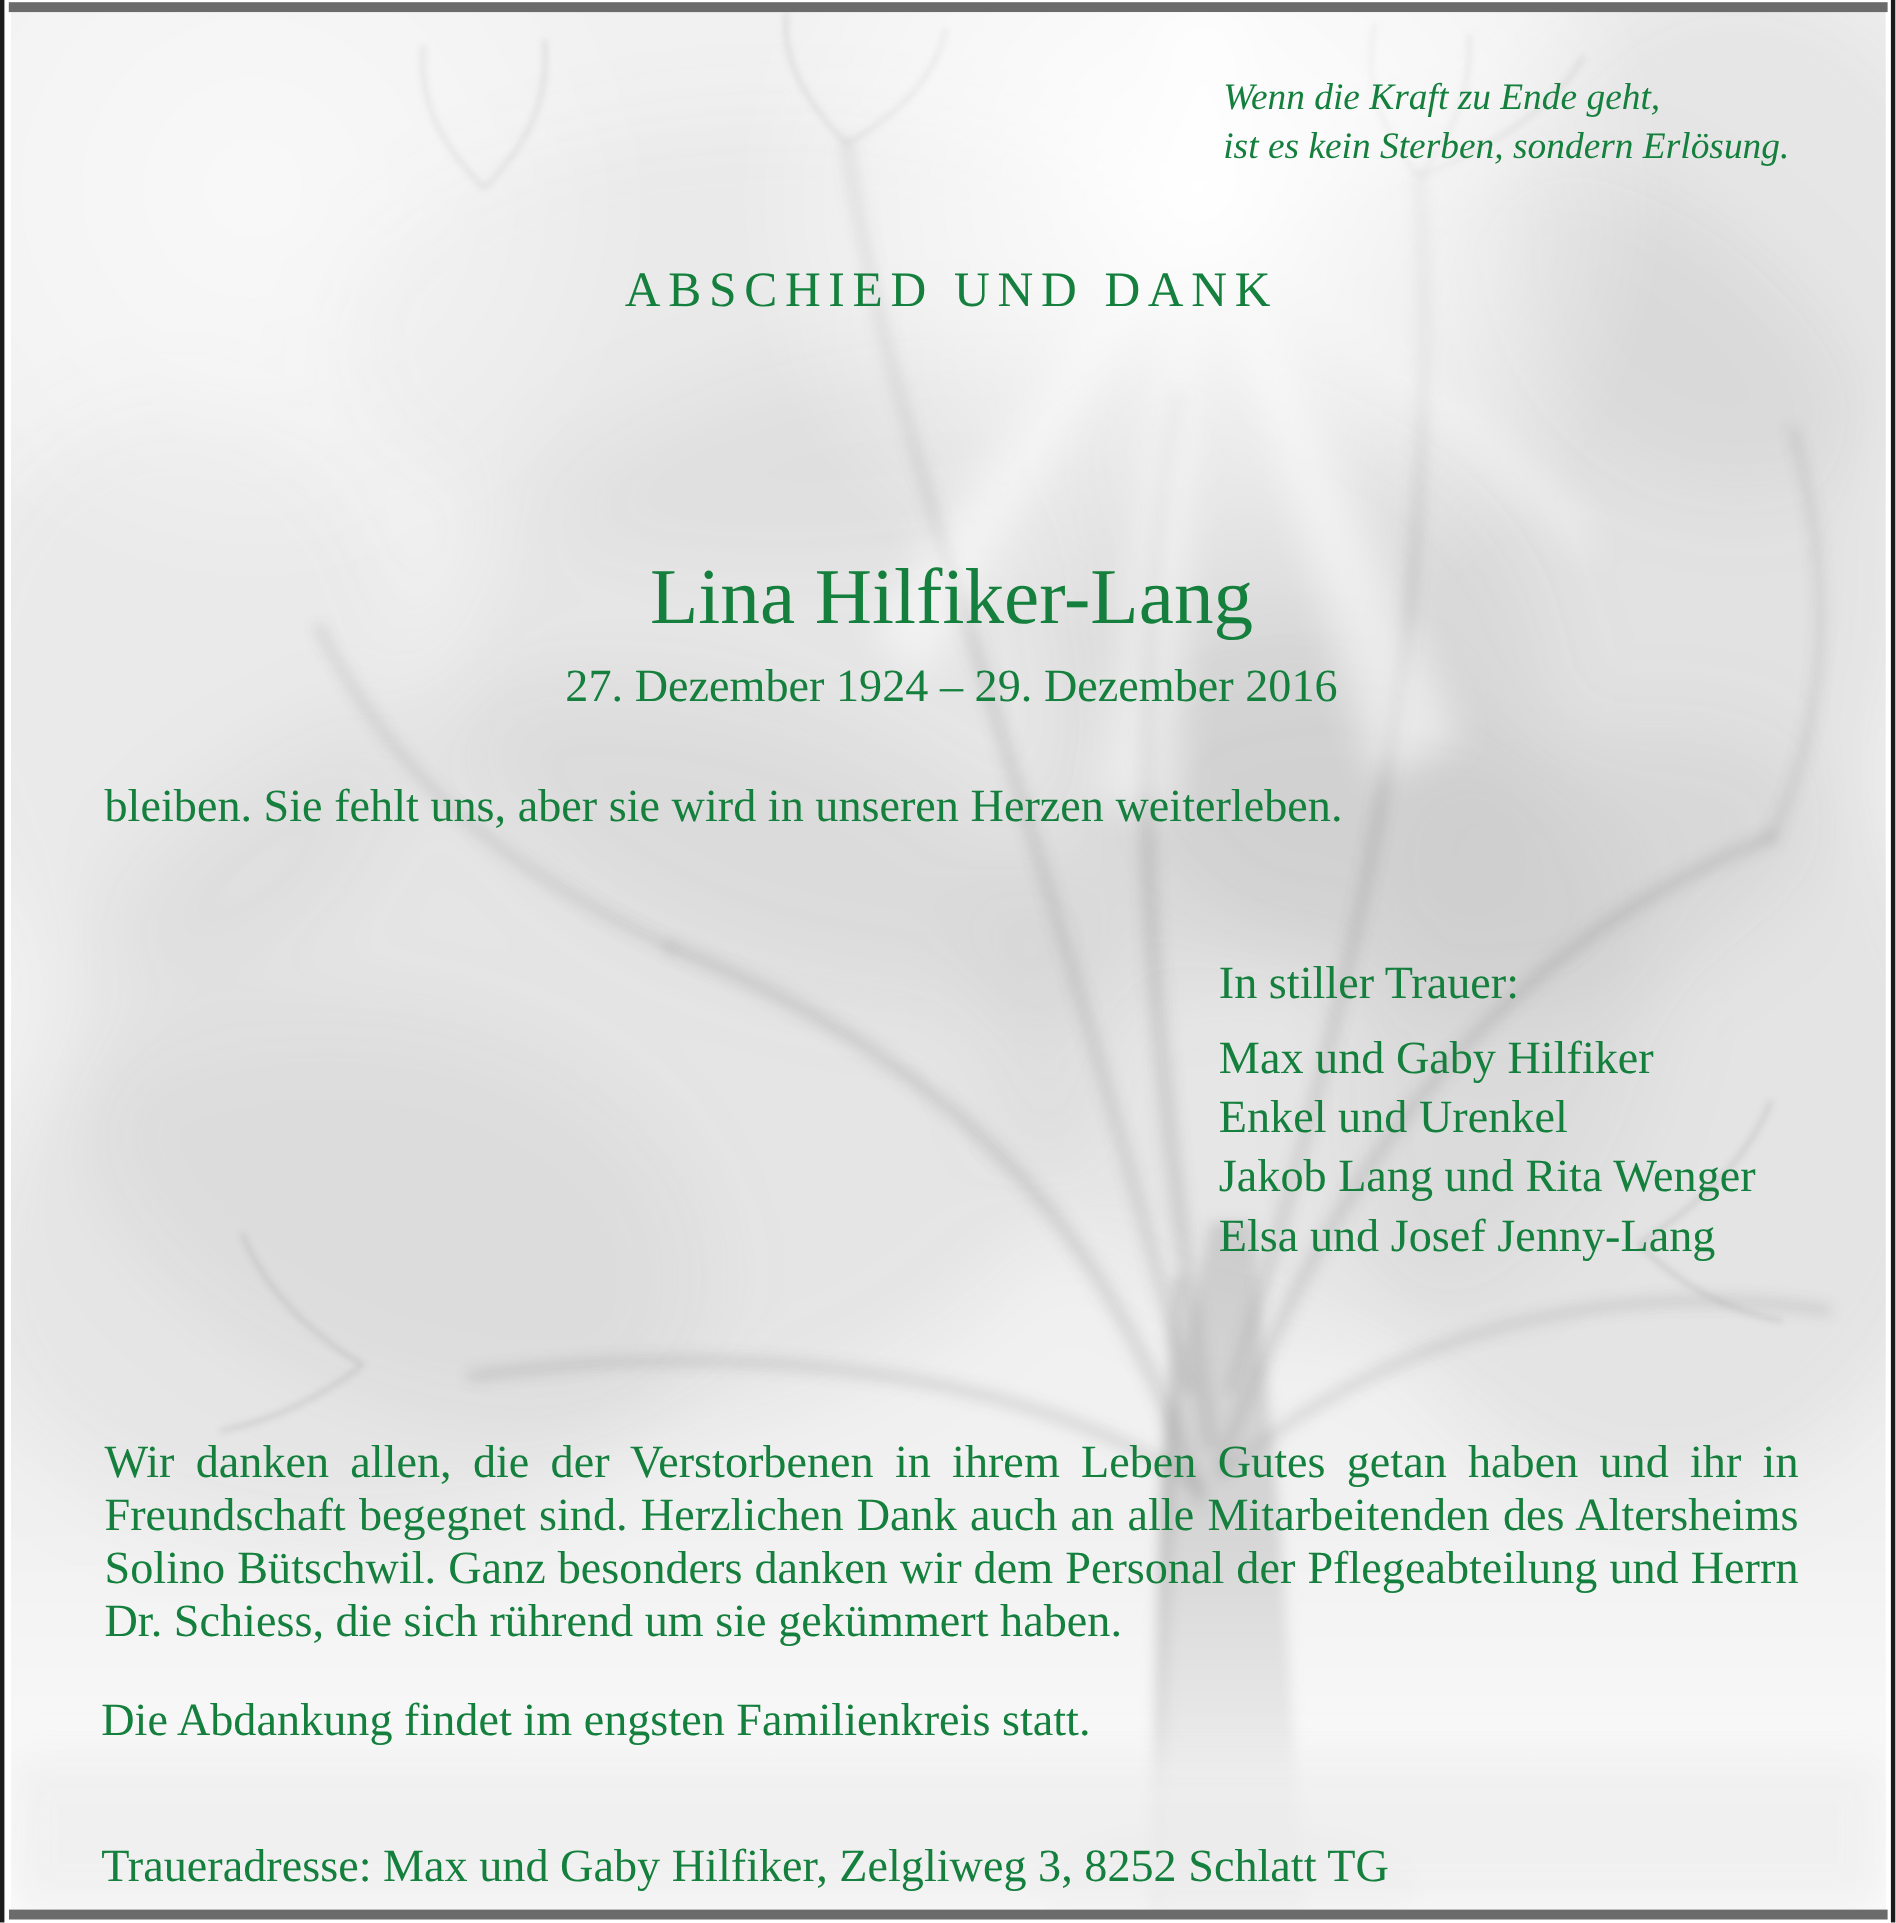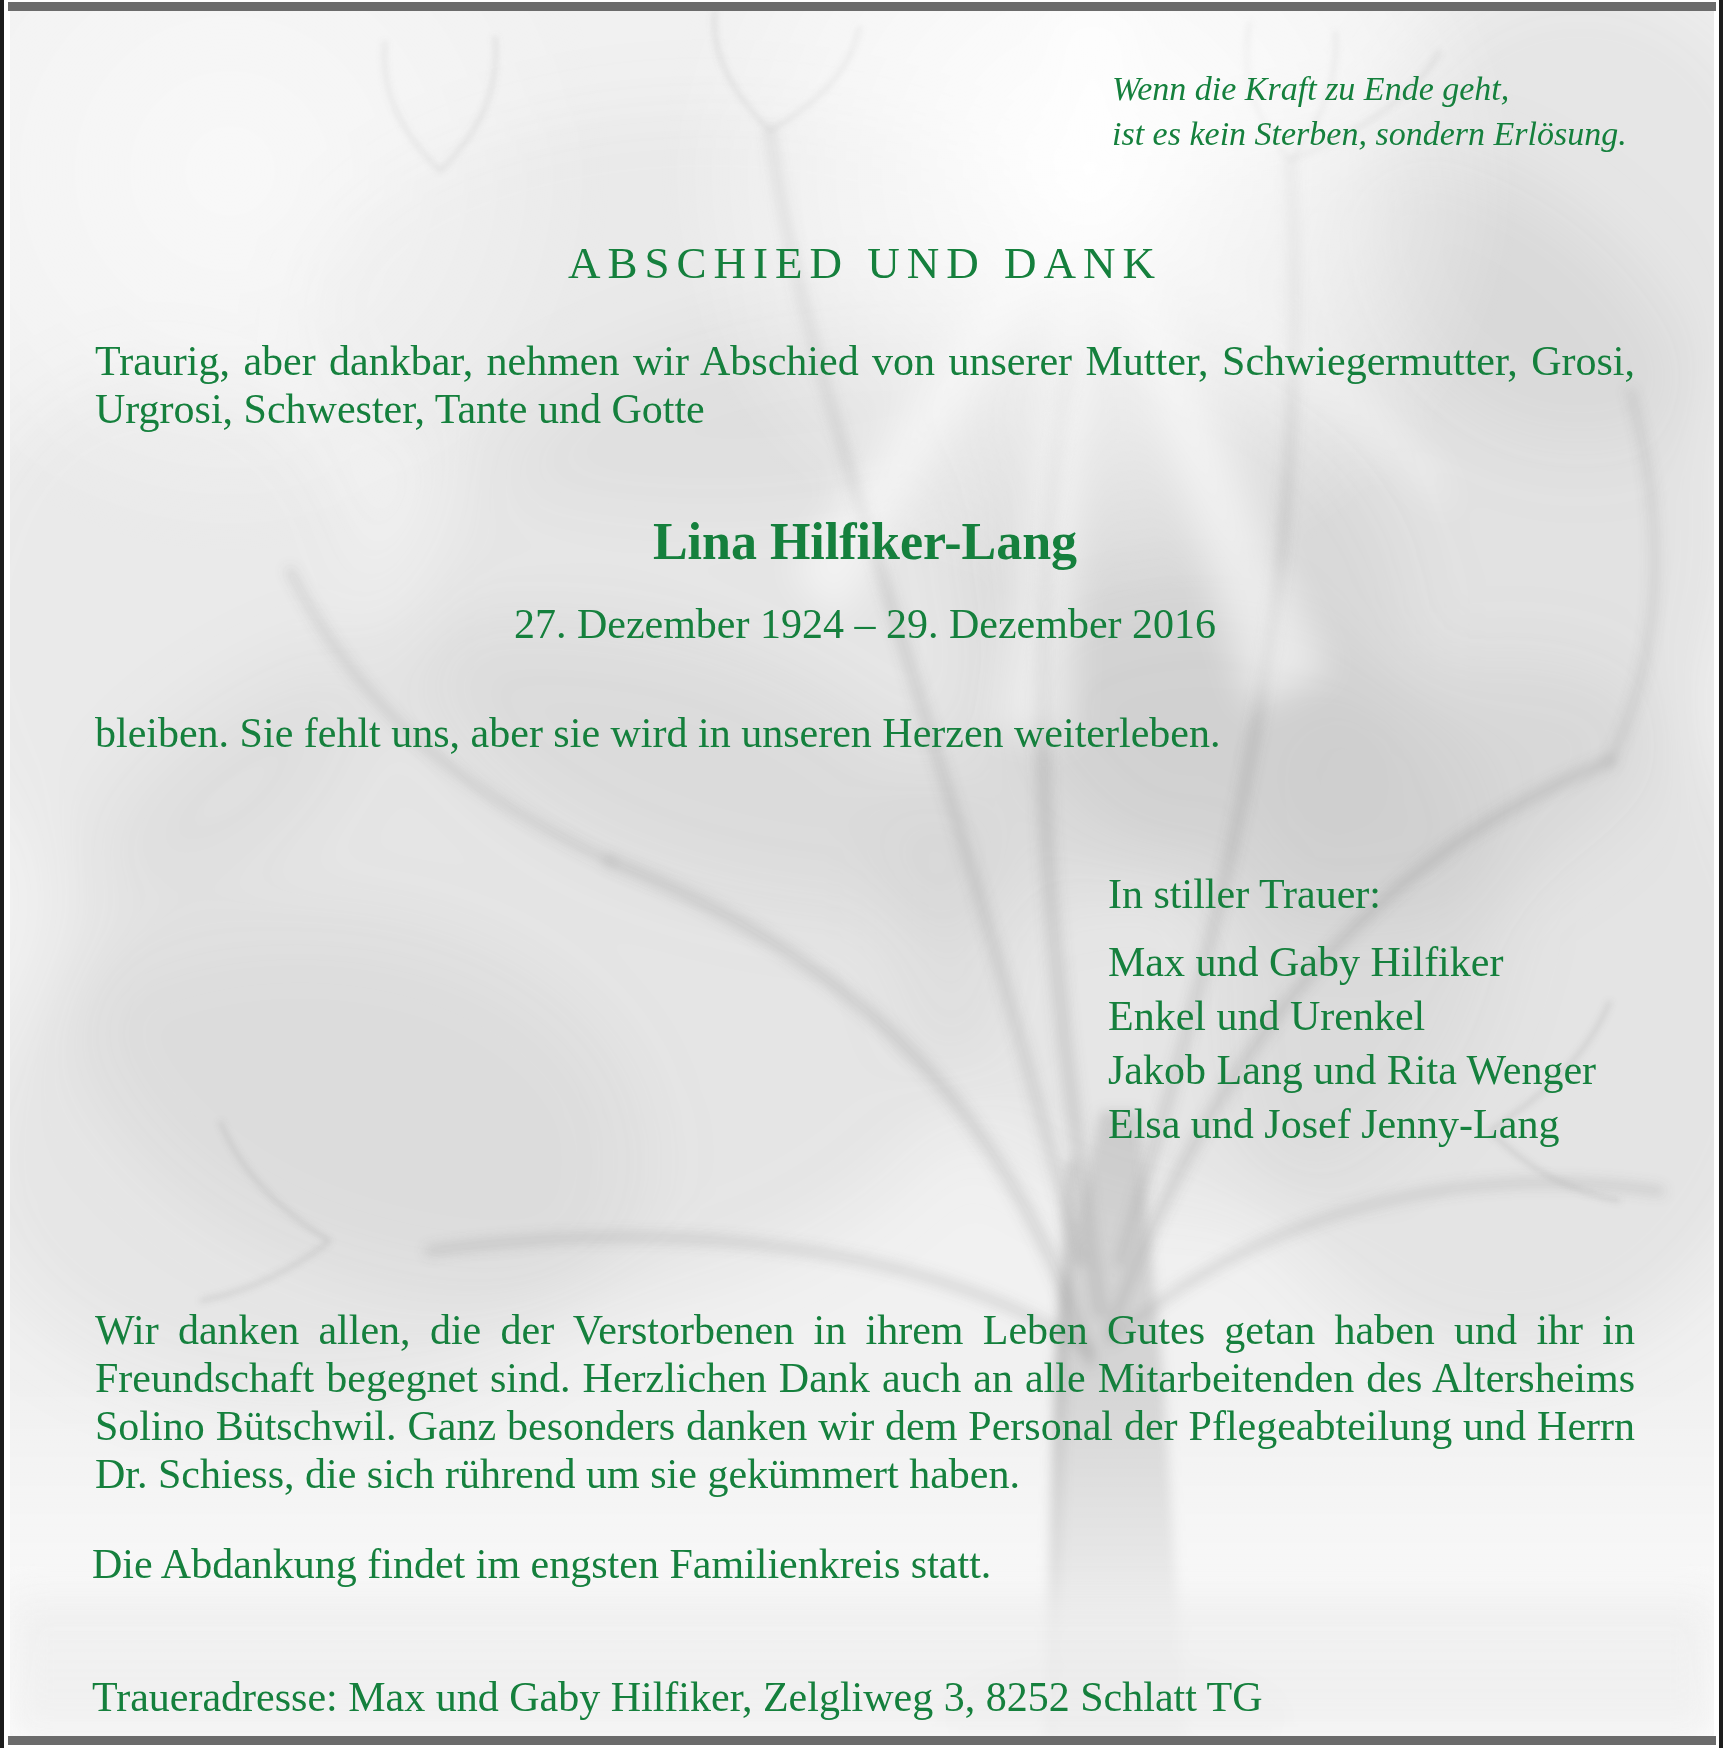--- a/index.html
+++ b/index.html
@@ -34,21 +34,21 @@
   .heading{
     top:238px;text-align:center;
     font-size:45px;letter-spacing:7px;line-height:50px;
   }
   .body-par{font-size:42px;line-height:48px;}
   .jl{text-align:justify;text-align-last:justify;}
   .jl-last{text-align:justify;text-align-last:left;}
   .intro{top:337px;}
   .deceased{
     top:496px;text-align:center;
-    font-size:52px;font-weight:bold;line-height:92px;
+    font-size:72px;font-weight:normal;line-height:92px;
   }
   .dates{top:599px;text-align:center;font-size:42px;line-height:50px;}
   .tribute{top:709px;}
   .mourners{left:1108px;top:869px;font-size:42px;}
   .mourners-heading{line-height:50px;margin-bottom:16px;}
   .mourner-line{line-height:54px;}
   .thanks{top:1306px;font-family:Liberation Serif, serif;}
   .farewell{left:92px;top:1539px;font-size:42px;line-height:50px;}
   .address{left:92px;top:1672px;font-size:42px;line-height:50px;}
 </style>
@@ -144,24 +144,20 @@
   <div class="rule-v rule-left"></div>
   <div class="rule-v rule-right"></div>
 
   <div class="txt epigraph">
     <div>Wenn die Kraft zu Ende geht,</div>
     <div>ist es kein Sterben, sondern Erlösung.</div>
   </div>
 
   <div class="col heading">ABSCHIED UND DANK</div>
 
-  <div class="col body-par intro">
-    <div class="jl">Traurig, aber dankbar, nehmen wir Abschied von unserer Mutter, Schwiegermutter, Grosi,</div>
-    <div class="jl-last">Urgrosi, Schwester, Tante und Gotte</div>
-  </div>
 
   <div class="col deceased">Lina Hilfiker-Lang</div>
   <div class="col dates">27. Dezember 1924 – 29. Dezember 2016</div>
 
   <div class="col body-par tribute">
     <div class="jl-last">bleiben. Sie fehlt uns, aber sie wird in unseren Herzen weiterleben.</div>
   </div>
 
   <div class="txt mourners">
     <div class="mourners-heading">In stiller Trauer:</div>

